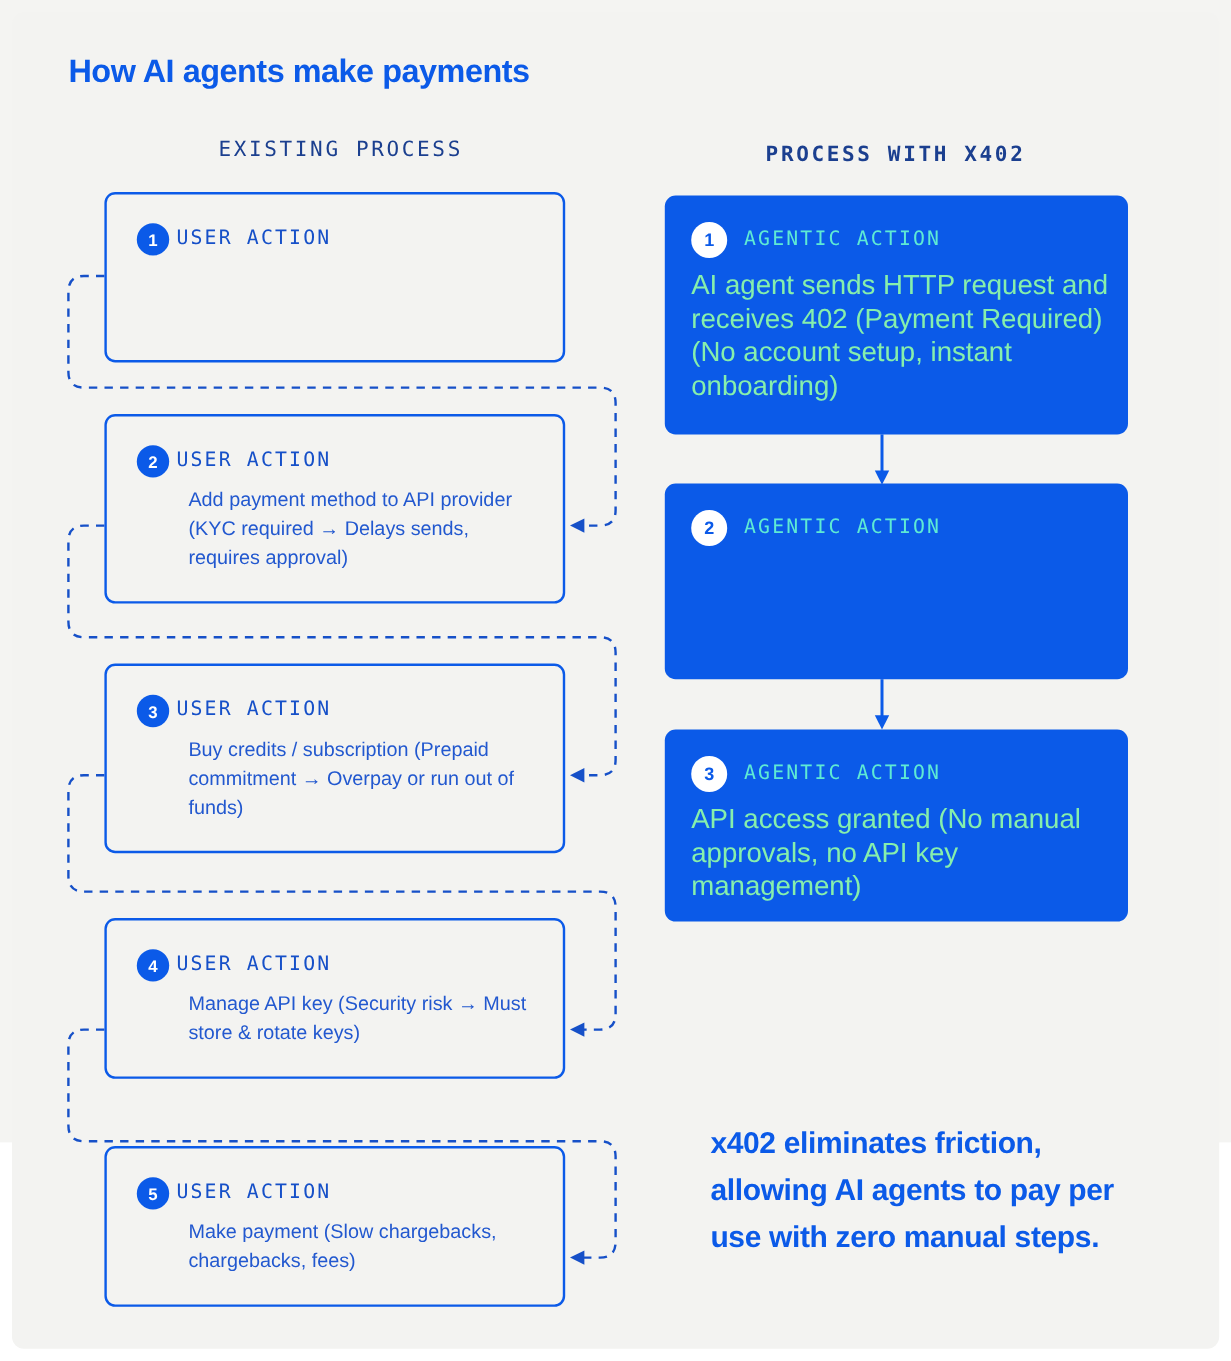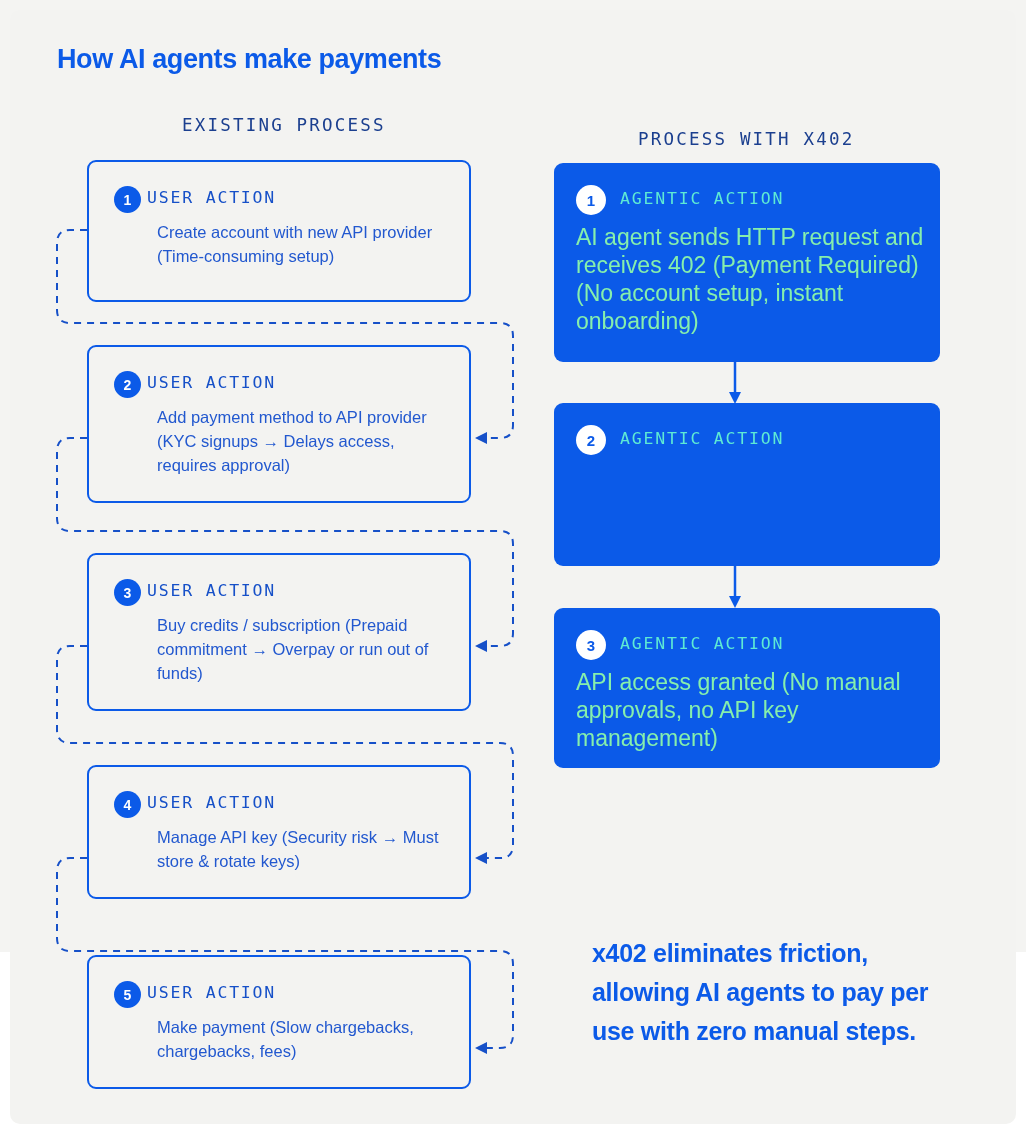--- a/index.html
+++ b/index.html
@@ -40,21 +40,21 @@
   }
   .col-header {
     position: absolute;
     font-family: "DejaVu Sans Mono", monospace;
     font-size: 17.5px;
     letter-spacing: 2.2px;
     color: #1b3f8f;
     white-space: nowrap;
   }
   .col-header.left  { left: 182px; top: 115px; text-align: right; }
-  .col-header.right { left: 638px; top: 129px; }
+  .col-header.right { left: 638px; top: 119px; font-weight: bold; }
 
   
   .lcard {
     position: absolute;
     left: 87px;
     width: 384px;
     box-sizing: border-box;
     border: 2px solid #0b5ae8;
     border-radius: 9px;
     background: #f3f3f1;
@@ -186,27 +186,26 @@
 
     <line x1="735" y1="362" x2="735" y2="394" stroke="#0b5ae8" stroke-width="2.5"></line>
     <polygon points="729,392 741,392 735,404" fill="#0b5ae8"></polygon>
     <line x1="735" y1="566" x2="735" y2="598" stroke="#0b5ae8" stroke-width="2.5"></line>
     <polygon points="729,596 741,596 735,608" fill="#0b5ae8"></polygon>
   </svg>
 
   <div class="lcard" style="top:160px; height:142px;">
     <div class="badge">1</div>
     <div class="kicker">USER ACTION</div>
-    <div class="body">Create account with new API provider (Time-consuming setup)</div>
   </div>
 
   <div class="lcard" style="top:345px; height:158px;">
     <div class="badge">2</div>
     <div class="kicker">USER ACTION</div>
-    <div class="body">Add payment method to API provider (KYC signups → Delays access, requires approval)</div>
+    <div class="body">Add payment method to API provider (KYC required → Delays sends, requires approval)</div>
   </div>
 
   <div class="lcard" style="top:553px; height:158px;">
     <div class="badge">3</div>
     <div class="kicker">USER ACTION</div>
     <div class="body">Buy credits / subscription (Prepaid commitment → Overpay or run out of funds)</div>
   </div>
 
   <div class="lcard" style="top:765px; height:134px;">
     <div class="badge">4</div>

